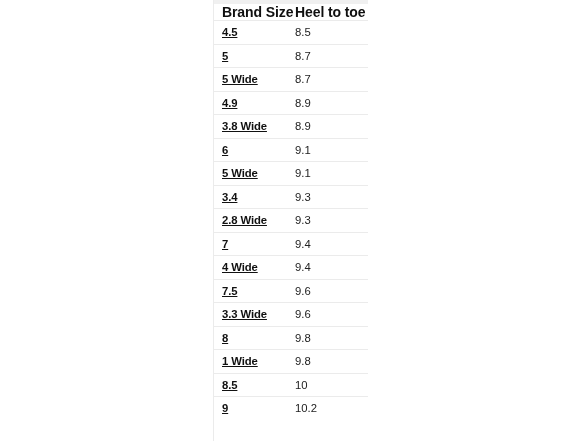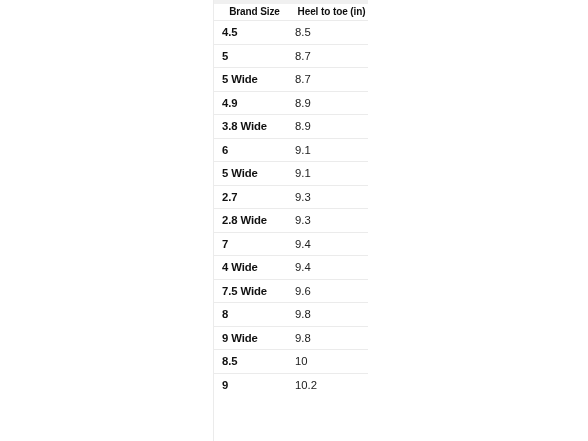--- a/index.html
+++ b/index.html
@@ -68,32 +68,32 @@
     line-height: 22.5px;
     font-size: 11.3px;
     color: #111111;
     white-space: nowrap;
     border-bottom: 1px solid #ebebeb;
     box-sizing: border-box;
   }
 
   table.size-table thead th {
     font-weight: 700;
-    font-size: 10px;
+    font-size: 14px;
     height: 16px;
     line-height: 16px;
     color: #0f0f0f;
     letter-spacing: -0.1px;
-    text-align: center;
   }
 
   table.size-table tbody td.col-size {
     font-weight: 700;
     color: #111111;
     letter-spacing: -0.1px;
+    text-decoration: underline;
   }
 
   table.size-table tbody td.col-len {
     font-weight: 400;
     color: #222222;
     letter-spacing: 0px;
   }
 
   table.size-table tbody tr:last-child td {
     border-bottom: none;
@@ -142,45 +142,49 @@
           </tr>
           <tr>
             <td class="col-size">6</td>
             <td class="col-len">9.1</td>
           </tr>
           <tr>
             <td class="col-size">5 Wide</td>
             <td class="col-len">9.1</td>
           </tr>
           <tr>
-            <td class="col-size">2.7</td>
+            <td class="col-size">3.4</td>
             <td class="col-len">9.3</td>
           </tr>
           <tr>
             <td class="col-size">2.8 Wide</td>
             <td class="col-len">9.3</td>
           </tr>
           <tr>
             <td class="col-size">7</td>
             <td class="col-len">9.4</td>
           </tr>
           <tr>
             <td class="col-size">4 Wide</td>
             <td class="col-len">9.4</td>
           </tr>
           <tr>
-            <td class="col-size">7.5 Wide</td>
+            <td class="col-size">7.5</td>
+            <td class="col-len">9.6</td>
+          </tr>
+          <tr>
+            <td class="col-size">3.3 Wide</td>
             <td class="col-len">9.6</td>
           </tr>
           <tr>
             <td class="col-size">8</td>
             <td class="col-len">9.8</td>
           </tr>
           <tr>
-            <td class="col-size">9 Wide</td>
+            <td class="col-size">1 Wide</td>
             <td class="col-len">9.8</td>
           </tr>
           <tr>
             <td class="col-size">8.5</td>
             <td class="col-len">10</td>
           </tr>
           <tr>
             <td class="col-size">9</td>
             <td class="col-len">10.2</td>
           </tr>

